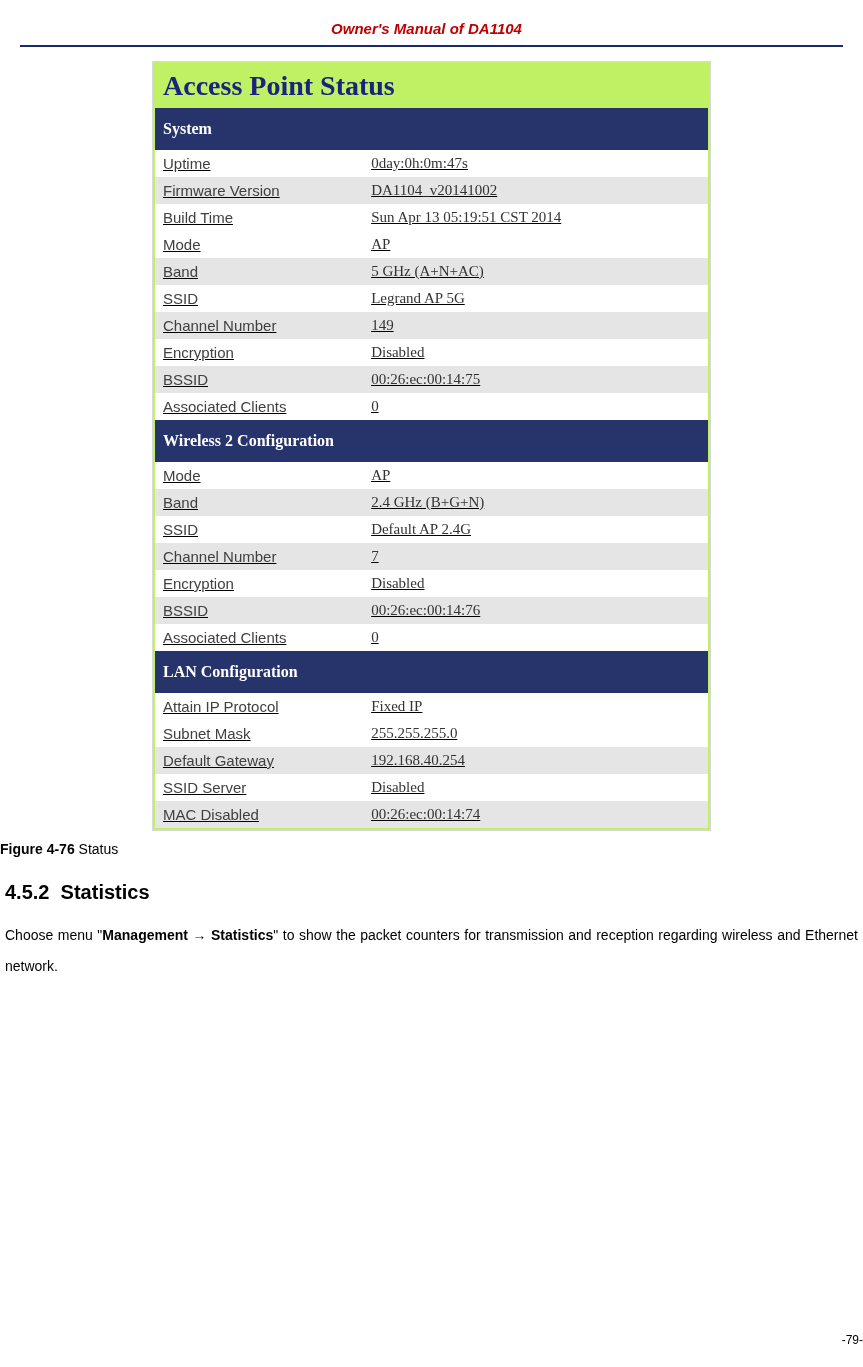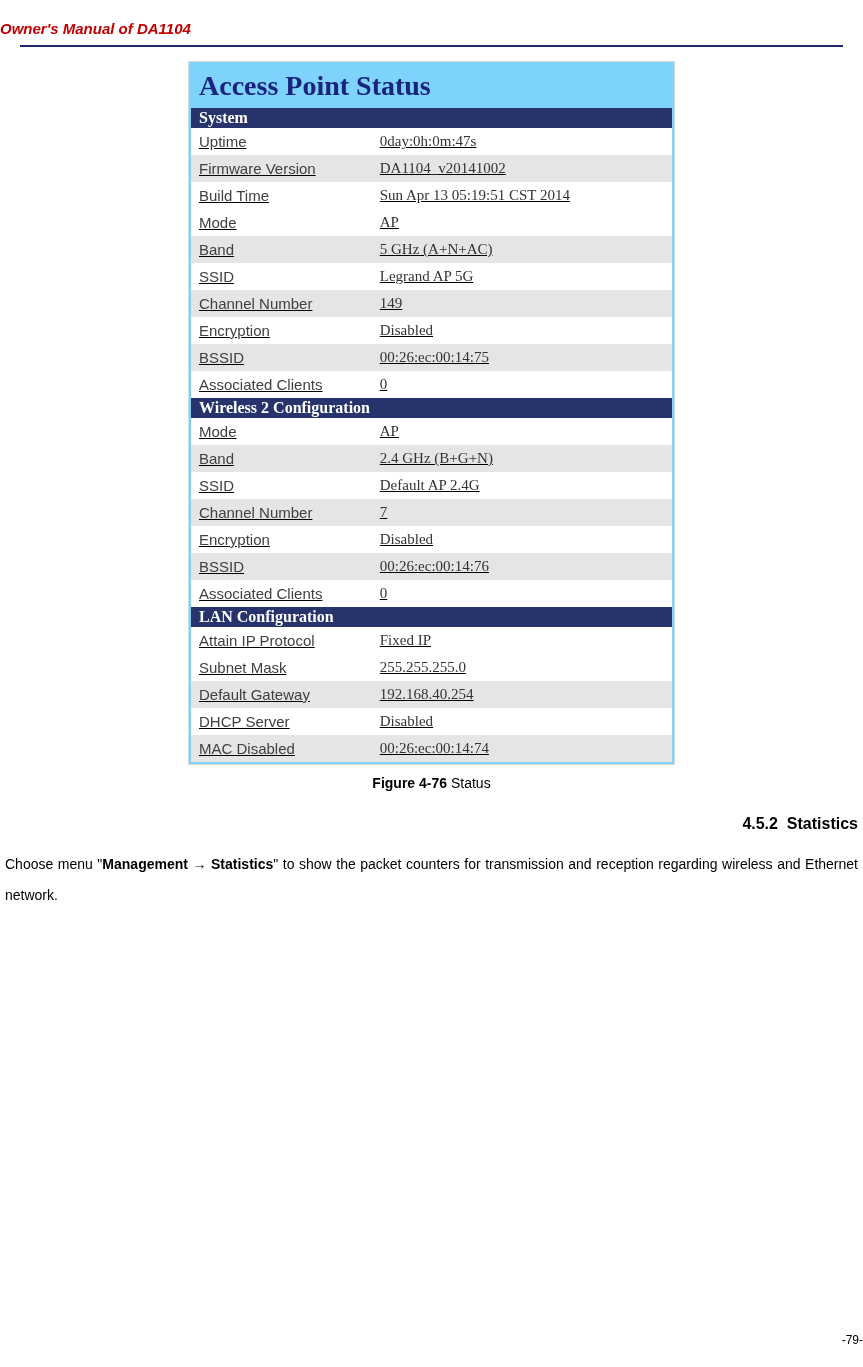--- a/index.html
+++ b/index.html
@@ -5,57 +5,58 @@
     * { margin: 0; padding: 0; box-sizing: border-box; }
     body {
       font-family: Arial, Helvetica, sans-serif;
       width: 863px;
       height: 1367px;
       background: #fff;
       position: relative;
       padding: 20px 0 0 0;
     }
     .header-title {
-      text-align: left;
+      text-align: center;
       color: #c00000;
       font-weight: bold;
       font-style: italic;
       font-size: 15px;
       padding-right: 30px;
       padding-bottom: 8px;
+      margin-left: 20px;
     }
     .header-rule {
       border: none;
       border-top: 2px solid #1a2a6c;
       margin: 0 20px 14px 20px;
     }
     .figure-wrap {
       display: flex;
       justify-content: center;
     }
     .screenshot-box {
-      width: 487px;
+      width: 559px;
       border: 1px solid #d9d9d9;
-      background: #7dd3fc;
+      background: #bef264;
       padding: 2px;
     }
     .aps-title {
       font-family: "Times New Roman", Times, serif;
       font-weight: bold;
       color: #1a237e;
       font-size: 28px;
       padding: 6px 8px 6px 8px;
     }
     .section-header {
       background: #27346b;
       color: #fff;
       font-family: "Times New Roman", Times, serif;
       font-weight: bold;
       font-size: 16px;
-      padding: 1px 8px;
+      padding: 12px 8px;
     }
     table.data {
       width: 100%;
       border-collapse: collapse;
       text-decoration: underline;
     }
     table.data tr.odd { background: #ffffff; }
     table.data tr.even { background: #e5e5e5; }
     table.data td.label {
       width: 38%;
@@ -64,31 +65,29 @@
       color: #404040;
       padding: 5px 8px;
     }
     table.data td.value {
       font-family: "Times New Roman", Times, serif;
       font-size: 15px;
       color: #333;
       padding: 5px 6px;
     }
     .figure-caption {
-      text-align: center;
       font-size: 14px;
       margin-top: 10px;
       margin-bottom: 24px;
     }
     .figure-caption .fig-bold { font-weight: bold; }
     .section-heading {
       font-weight: bold;
-      font-size: 16px;
+      font-size: 20px;
       margin: 0 0 16px 0;
-      text-align: right;
     }
     .body-text {
       font-size: 14px;
       line-height: 2.2;
       text-align: justify;
       margin: 0 0 20px 0;
     }
     .body-text .bold { font-weight: bold; }
     .content-block { margin: 0 5px; }
     .page-number {
@@ -204,21 +203,21 @@
           </tr>
       <tr class="odd">
             <td class="label">Subnet Mask</td>
             <td class="value">255.255.255.0</td>
           </tr>
       <tr class="even">
             <td class="label">Default Gateway</td>
             <td class="value">192.168.40.254</td>
           </tr>
       <tr class="odd">
-            <td class="label">DHCP Server</td>
+            <td class="label">SSID Server</td>
             <td class="value">Disabled</td>
           </tr>
       <tr class="even">
             <td class="label">MAC Disabled</td>
             <td class="value">00:26:ec:00:14:74</td>
           </tr>
     </tbody>
       </table>
   </div>
 </div>

